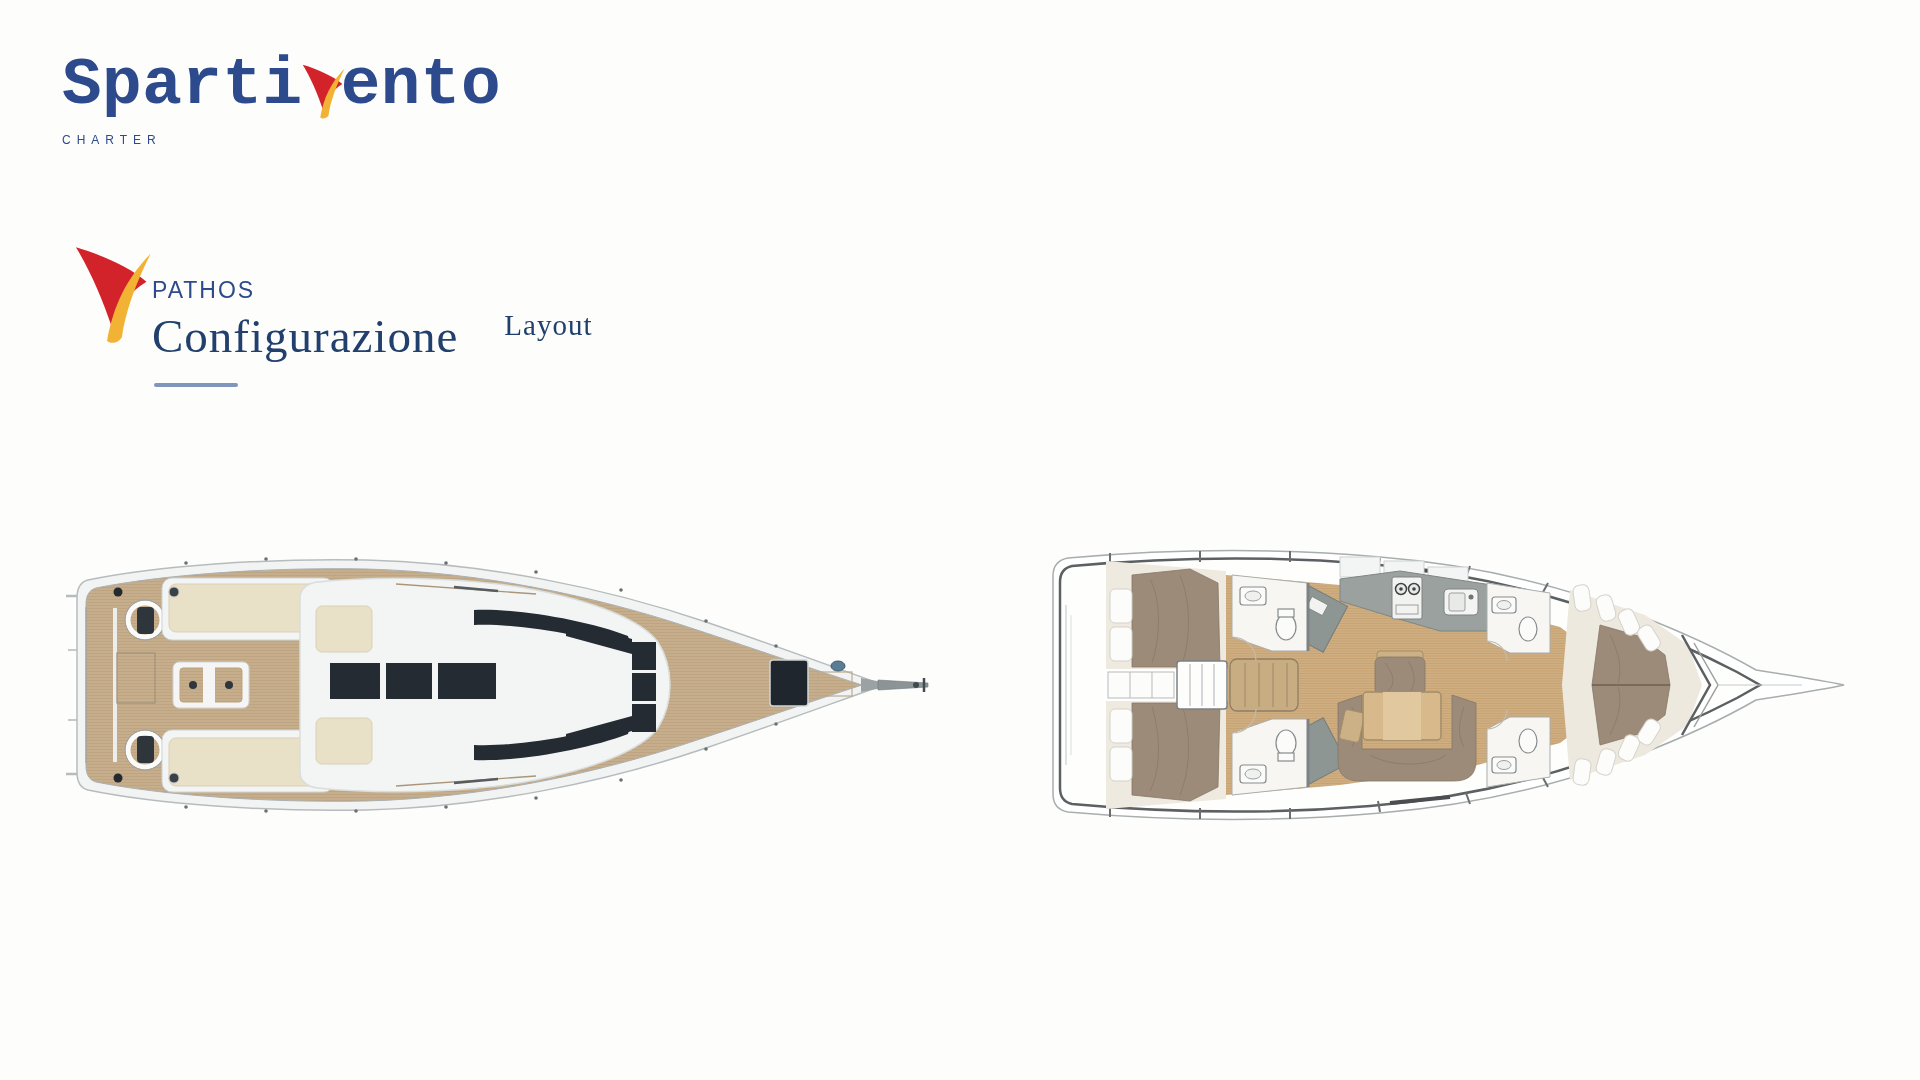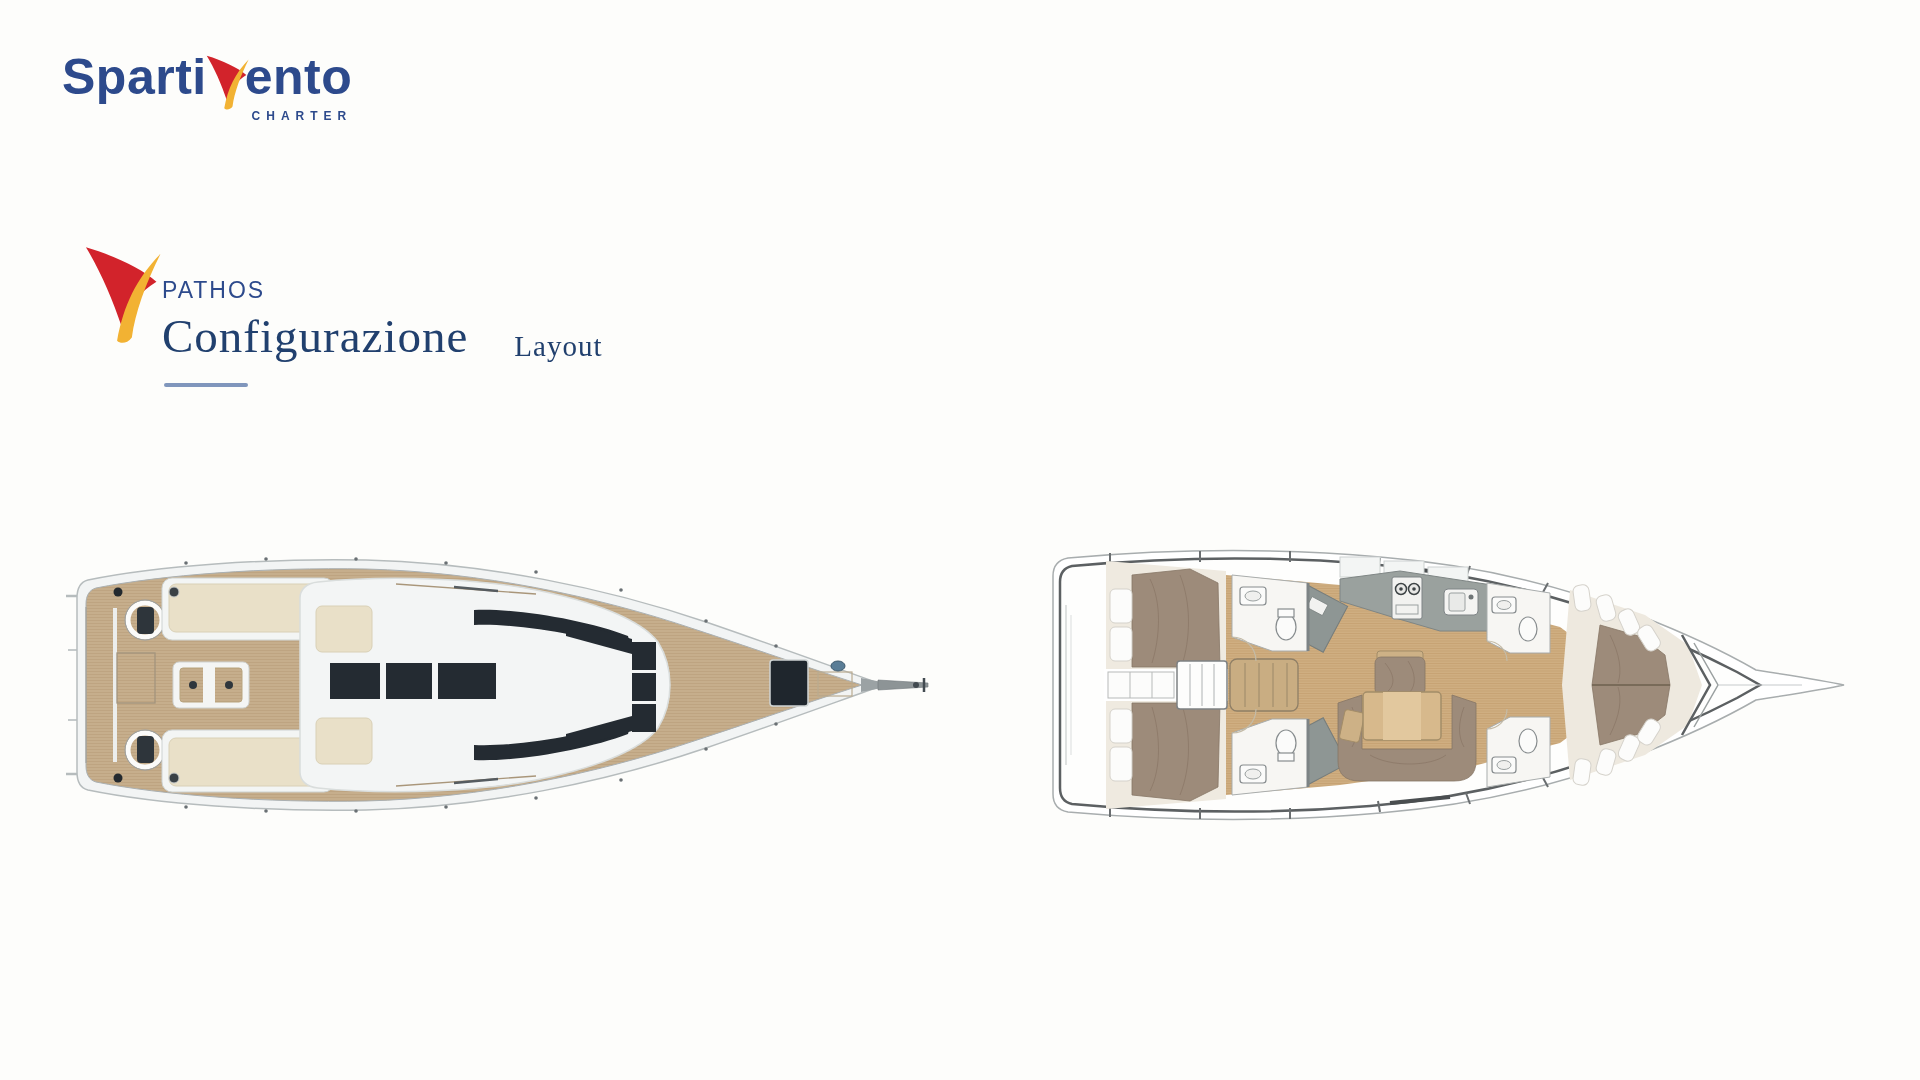--- a/index.html
+++ b/index.html
@@ -8,30 +8,30 @@
     --teak:#c6ae8c; --hull-white:#f2f4f4; --glass:#242b32; --cream:#e9e0c8;
     --floor:#cfae81; --bed:#9d8b7a; --wall-gray:#9aa19e; --plan-line:#5c6062;
   }
   *{margin:0;padding:0;box-sizing:border-box}
   body{font-family:"Liberation Sans",sans-serif;background:#e8e8e8}
   .canvas{position:relative;width:1920px;height:1080px;background:var(--page-bg);overflow:hidden}
 
   
   .logo{position:absolute;left:62px;top:48px;display:inline-block}
   .logo-row{display:flex;align-items:center}
-  .logo-text{font-family:Liberation Sans, sans-serif;font-weight:700;font-size:50px;color:var(--brand-blue);letter-spacing:.5px}
+  .logo-text{font-family:Liberation Mono, monospace;font-weight:700;font-size:66px;color:var(--brand-blue);letter-spacing:.5px}
   .logo-sail{width:46px;height:60px;margin:-8px -5px -18px -3px}
-  .logo-tagline{text-align:right;margin-top:3px;font-size:12px;letter-spacing:6px;color:var(--brand-blue);font-weight:700}
+  .logo-tagline{text-align:left;margin-top:10px;font-size:12px;letter-spacing:6px;color:var(--brand-blue);font-weight:400}
 
   
-  .pathos{position:absolute;left:74px;top:244px;display:flex}
+  .pathos{position:absolute;left:64px;top:244px;display:flex}
   .pathos-sail{width:96px;height:100px;flex:none}
   .pathos-text{margin-left:-8px;padding-top:33px}
   .eyebrow{font-size:23px;letter-spacing:2px;color:var(--brand-blue)}
-  .title-row{display:flex;align-items:flex-end;margin-top:5px}
+  .title-row{display:flex;align-items:flex-start;margin-top:5px}
   .page-title{font-family:"Liberation Serif",serif;font-weight:400;font-size:47px;letter-spacing:1px;color:var(--title-navy)}
   .page-subtitle{font-family:"Liberation Serif",serif;font-size:29px;color:var(--title-navy);margin-left:46px;letter-spacing:1px}
   .title-underline{width:84px;height:4px;border-radius:2px;background:var(--underline-blue);margin:20px 0 0 2px}
 
   
   .fig{position:absolute}
   .fig-deck{left:66px;top:550px;width:880px;height:270px}
   .fig-plan{left:1040px;top:545px;width:820px;height:280px}
   svg{display:block;width:100%;height:100%}
 

